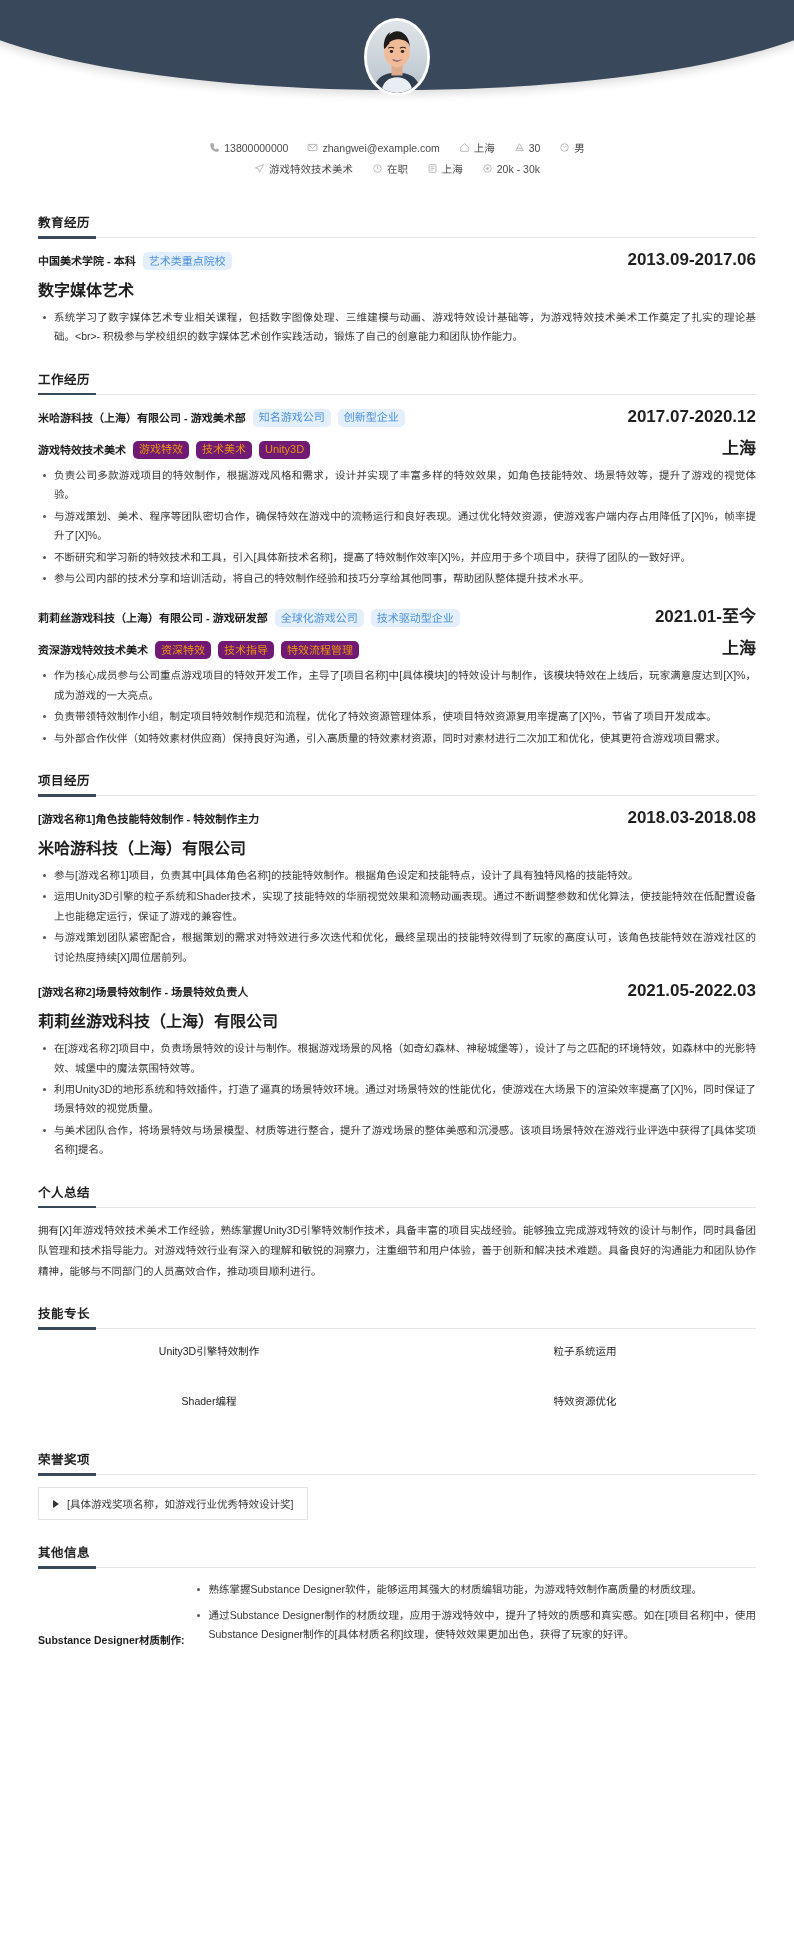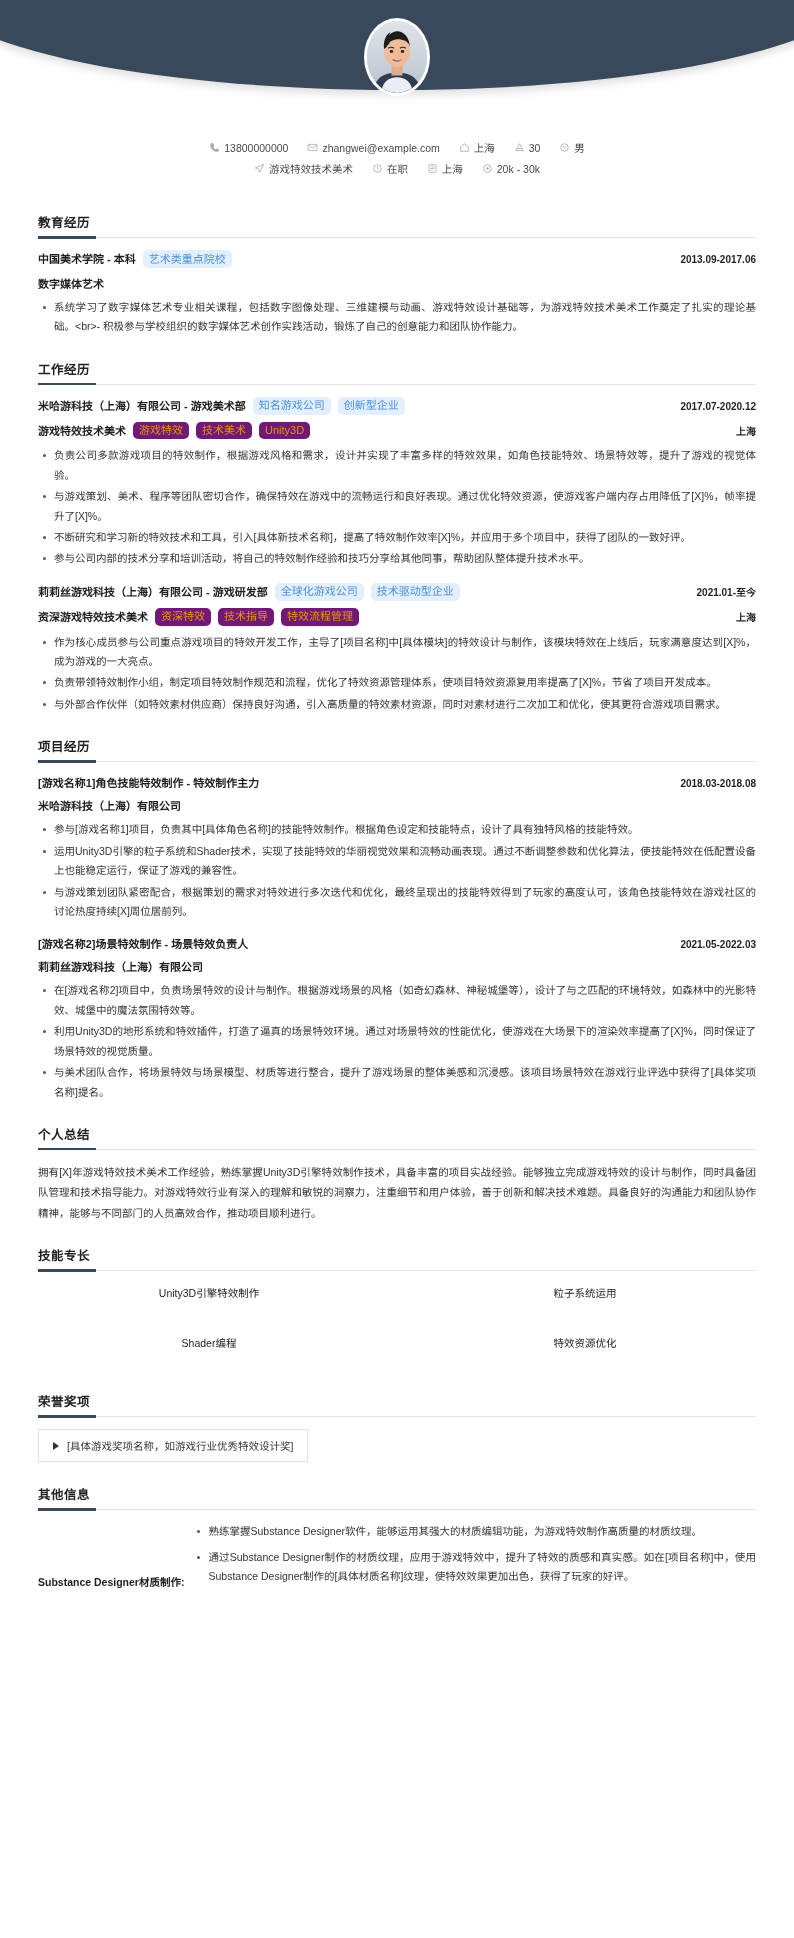--- a/index.html
+++ b/index.html
@@ -130,40 +130,40 @@
   .row-left {
     display: flex;
     align-items: flex-start;
     flex-wrap: wrap;
     gap: 7px;
     font-size: 11px;
     font-weight: bold;
     color: #1f1f1f;
   }
   .row-right {
-    font-size: 10px;
+    font-size: 17px;
     font-weight: bold;
     color: #1f1f1f;
     white-space: nowrap;
     flex: 0 0 auto;
   }
 
   .tag {
     font-size: 11px;
     font-weight: normal;
     padding: 1.5px 6px;
     border-radius: 5px;
     line-height: 1.35;
     white-space: nowrap;
   }
   .tag.blue { background: #e3effc; color: #4a90d9; }
   .tag.orange { background: #701a75; color: #e8920f; }
 
   .sub-line {
-    font-size: 11px;
+    font-size: 16px;
     font-weight: bold;
     color: #1f1f1f;
     margin-bottom: 7px;
   }
 
   ul.bullets {
     list-style: none;
     margin: 0 0 0 2px;
     padding: 0;
   }

